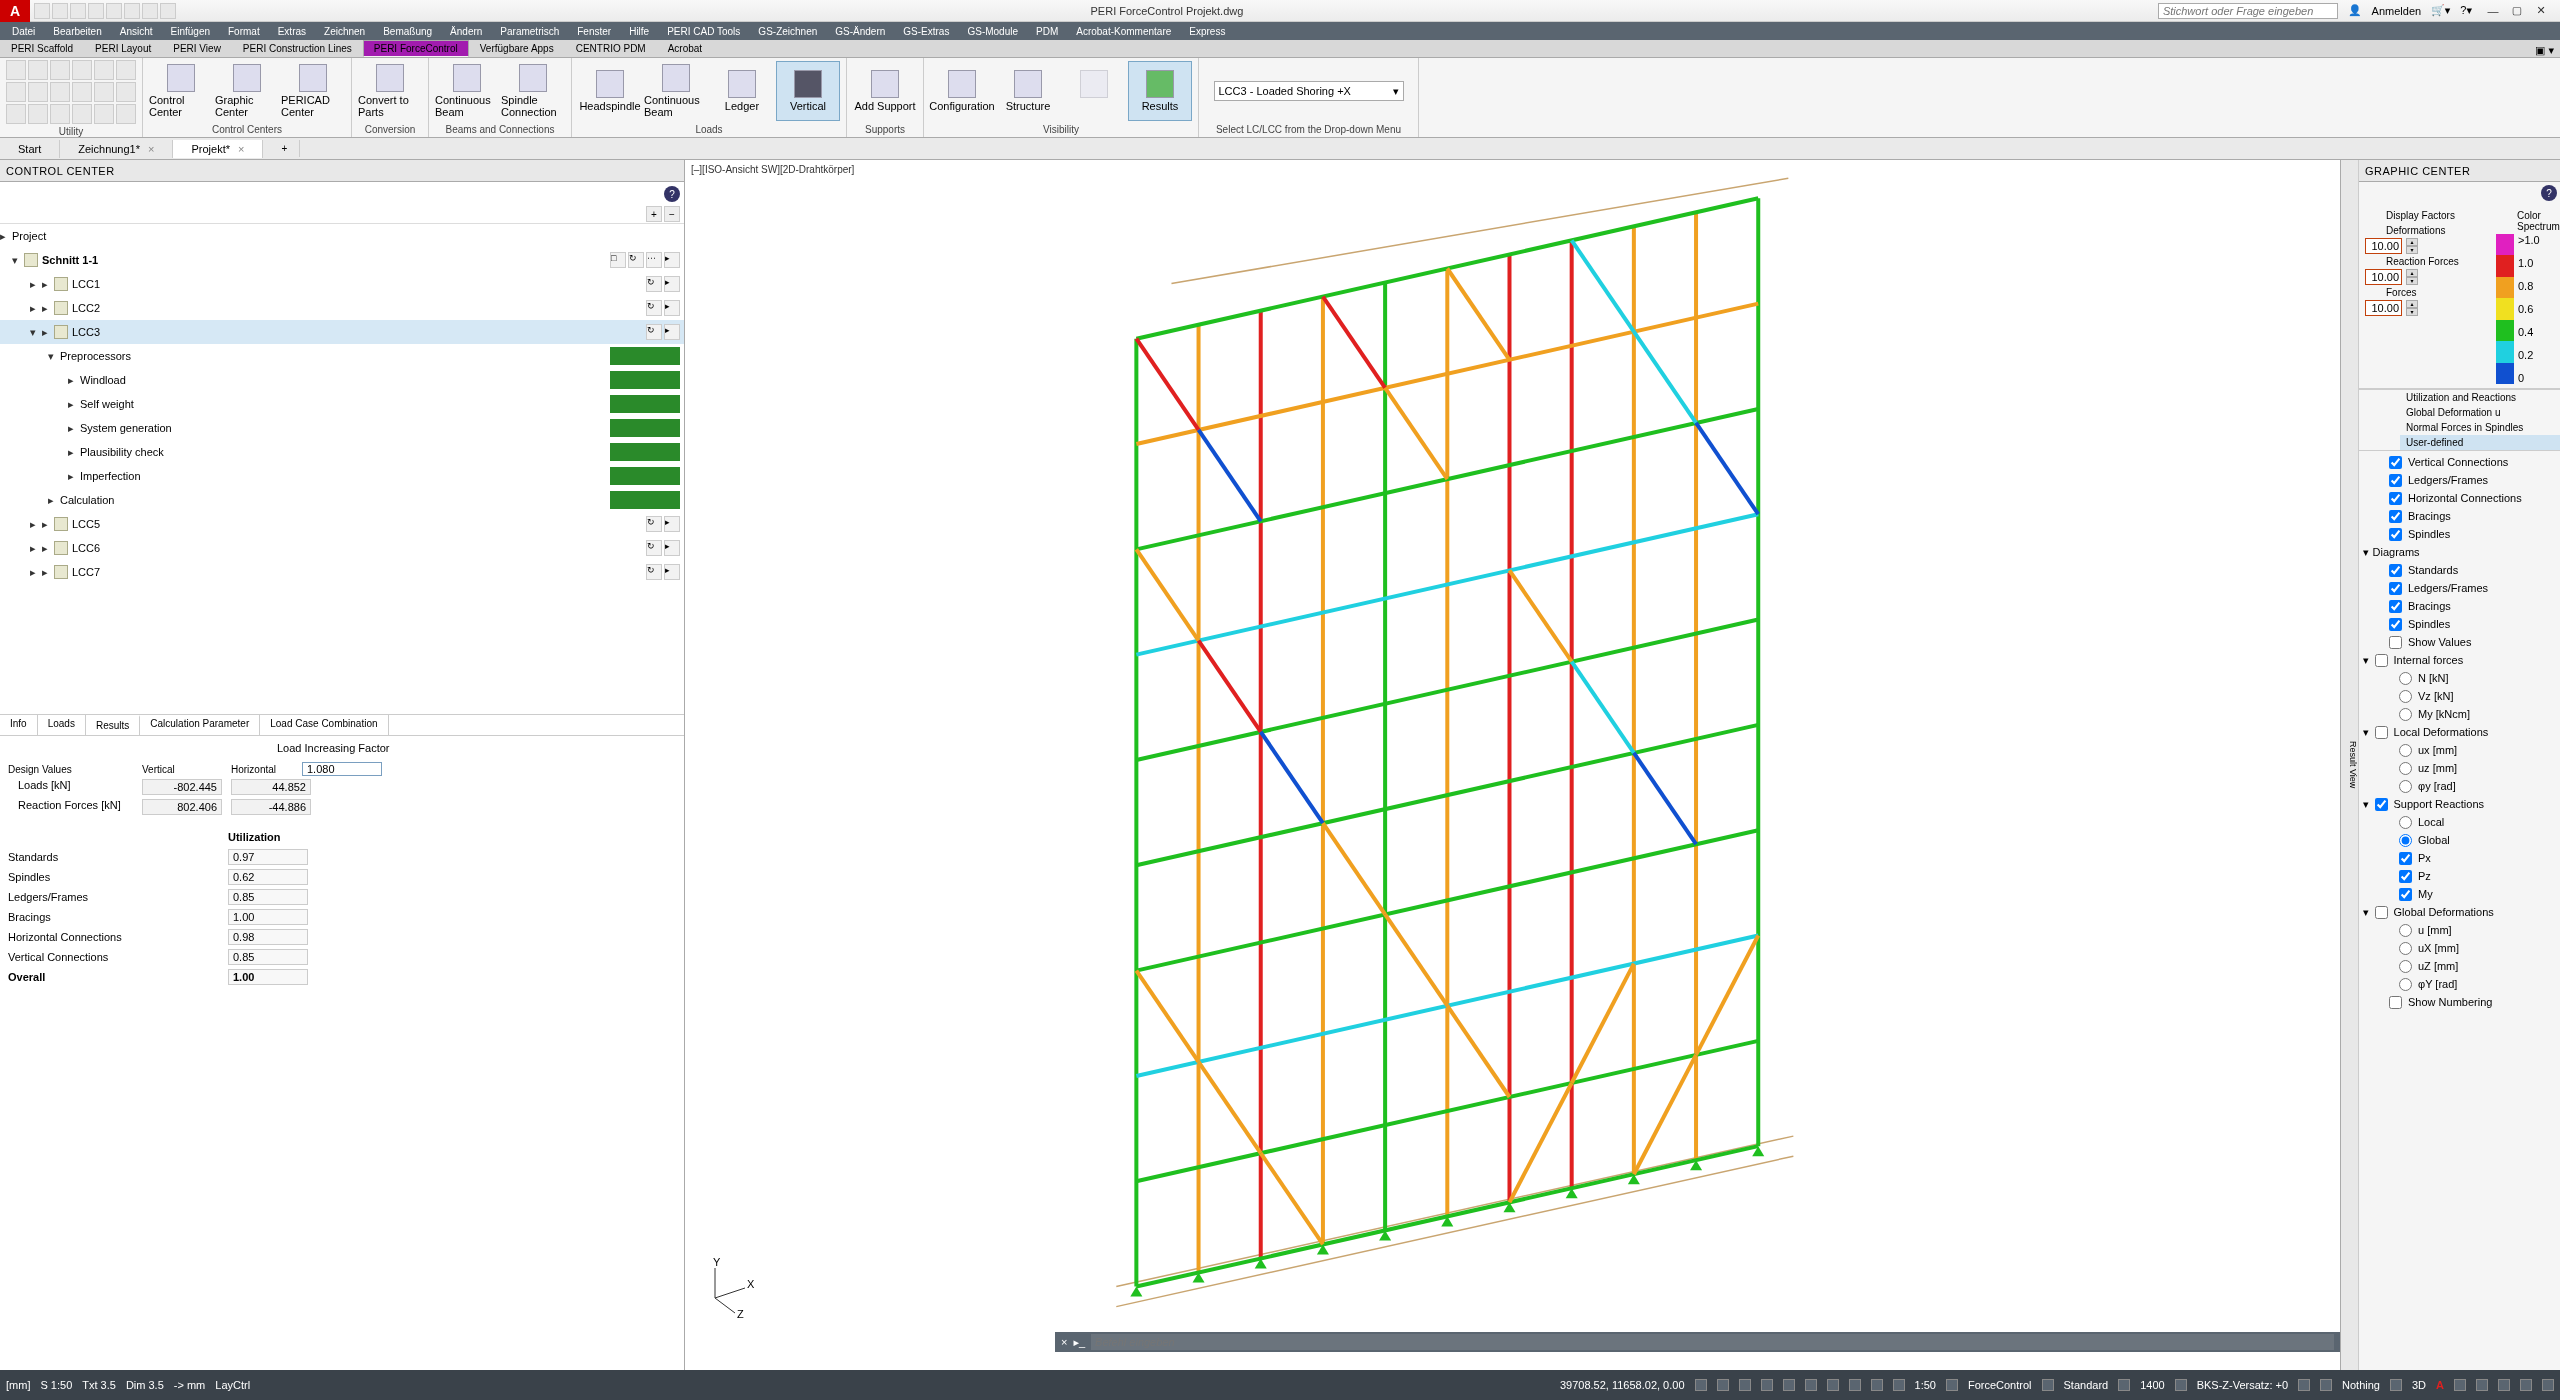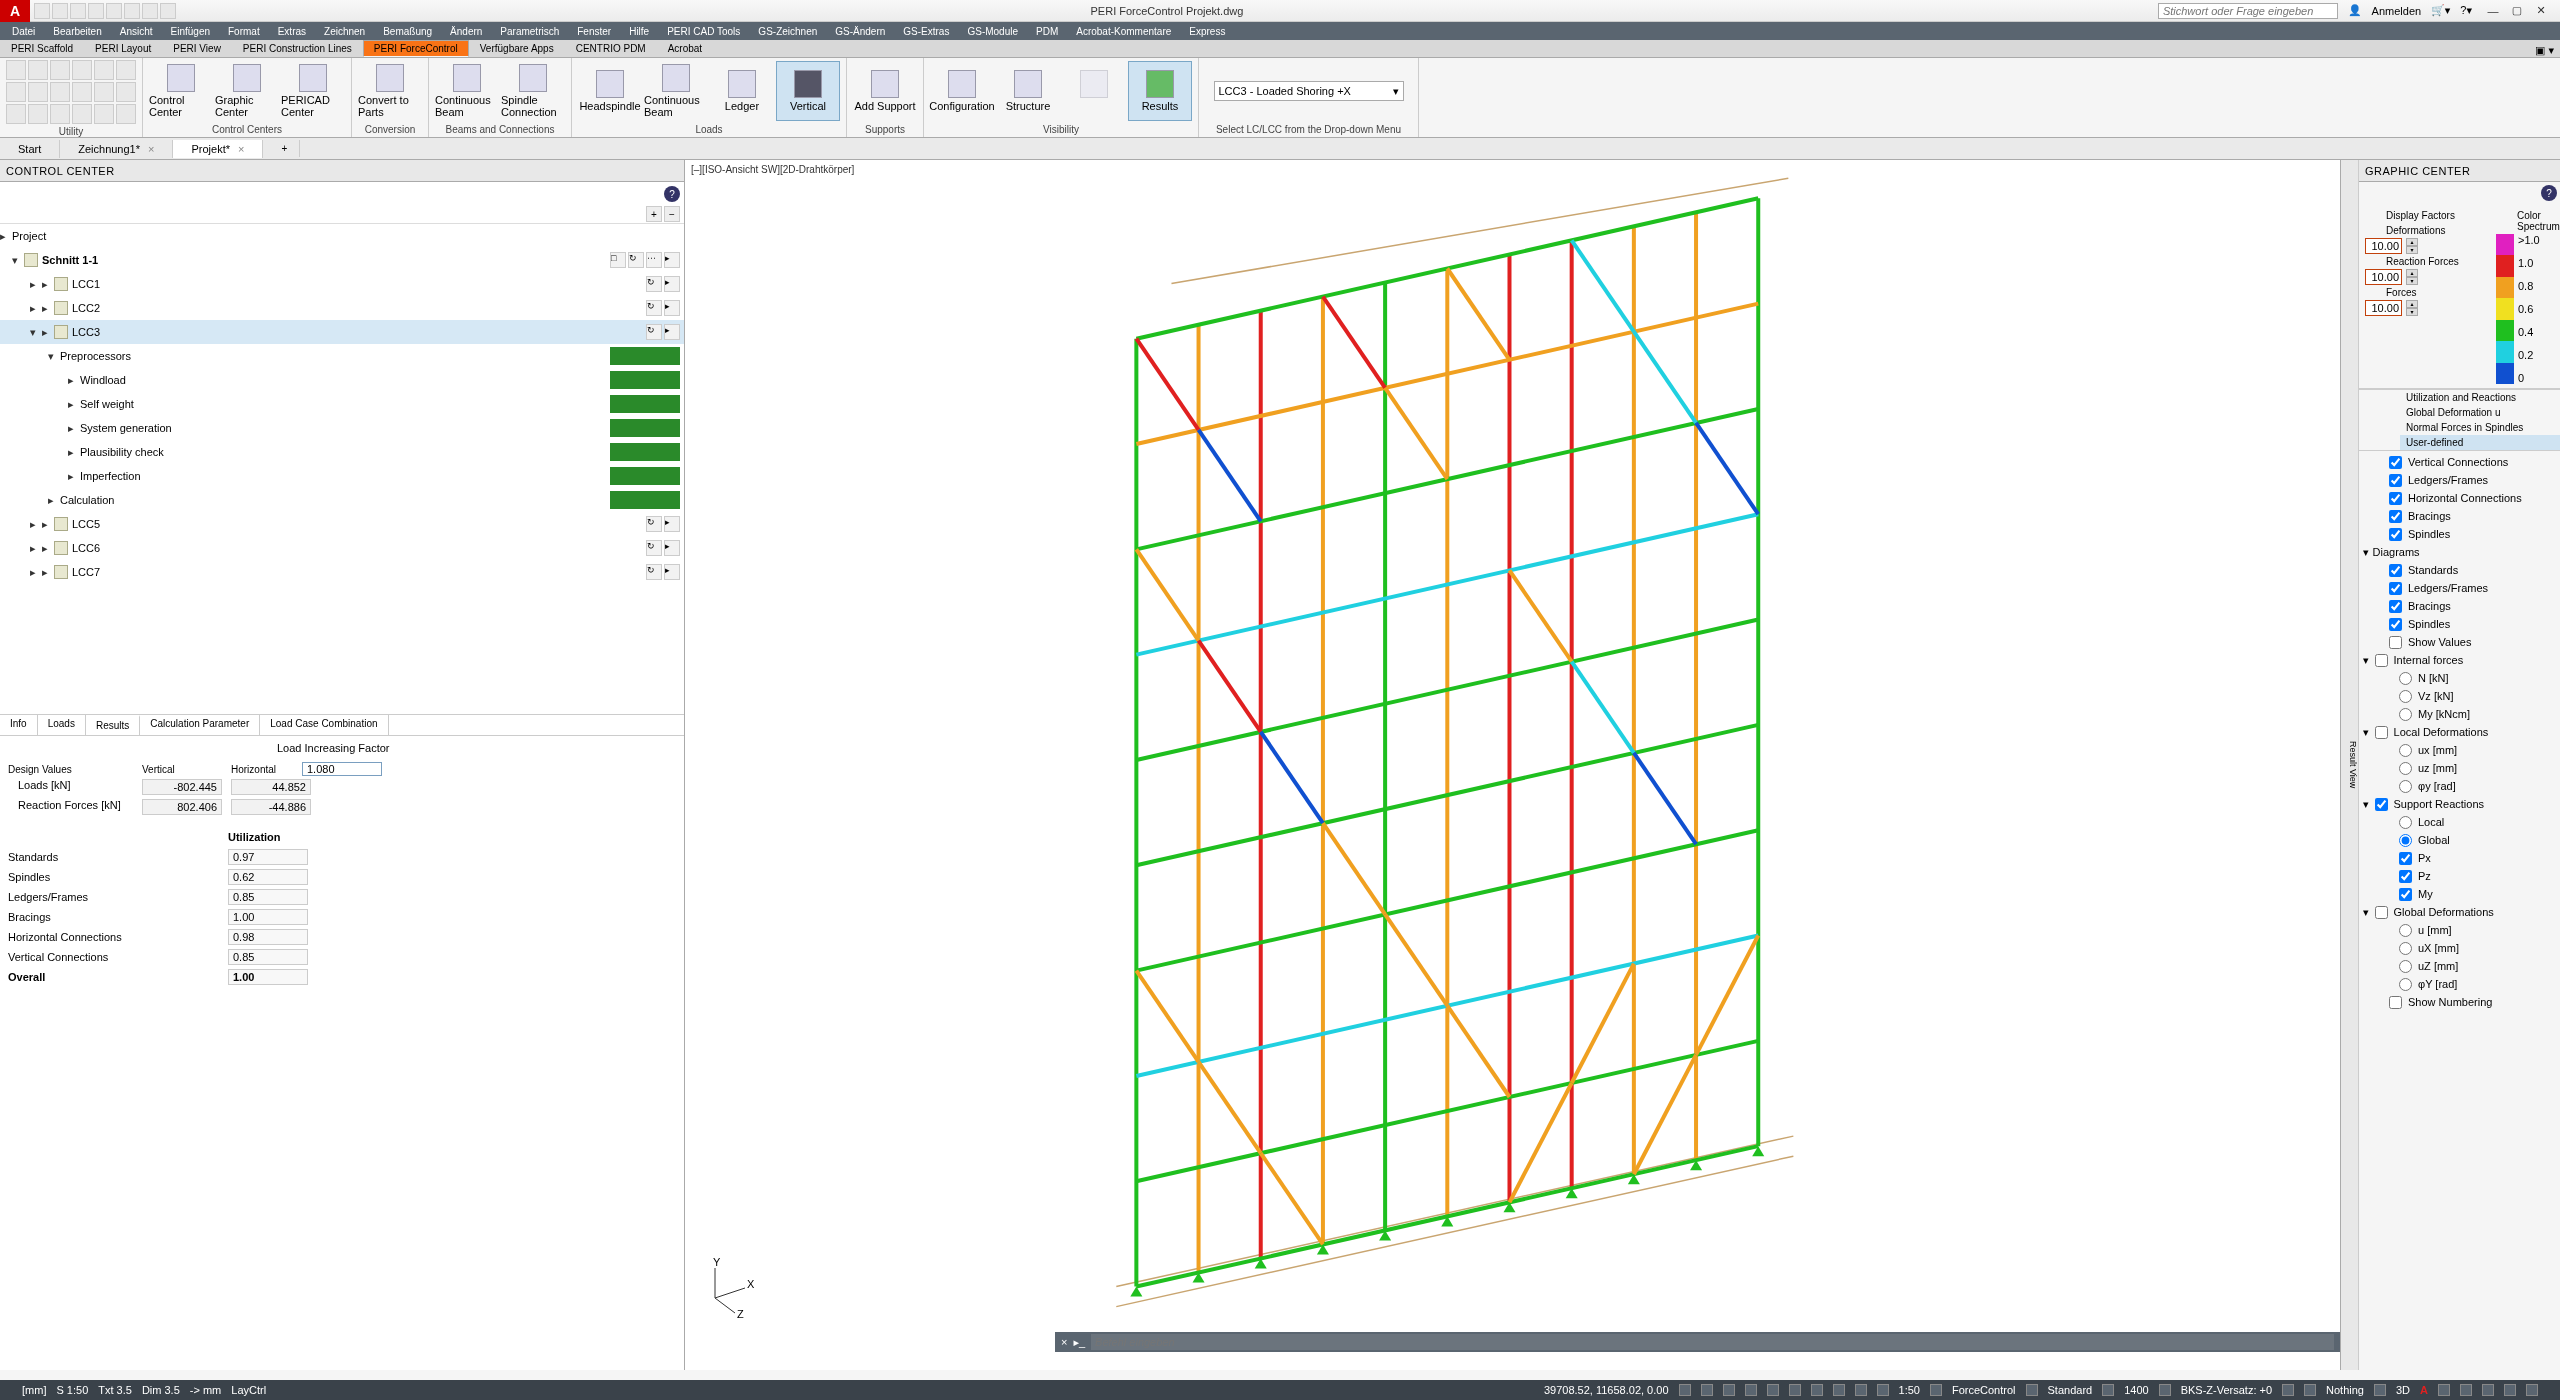--- a/index.html
+++ b/index.html
@@ -16,21 +16,21 @@
 .win-btns { display: flex; gap: 2px; }
 .win-btn { width: 22px; height: 16px; display: flex; align-items: center; justify-content: center; color: #333; }
 
 
 .menu-bar { height: 18px; background: #5a6570; display: flex; align-items: center; padding: 0 4px; gap: 2px; text-align: right; }
 .menu-item { color: #fff; padding: 2px 8px; font-size: 10px; }
 
 
 .subtabs { height: 18px; background: #d8d8d8; display: flex; align-items: flex-end; border-bottom: 1px solid #aaa; }
 .subtab { padding: 2px 10px; font-size: 10px; border: 1px solid transparent; }
-.subtab.active { background: #f97316; border: 1px solid #aaa; border-bottom: 1px solid #f5f5f5; }
+.subtab.active { background: #a21caf; border: 1px solid #aaa; border-bottom: 1px solid #f5f5f5; }
 
 
 .ribbon { height: 80px; background: #f5f5f5; display: flex; border-bottom: 1px solid #aaa; }
 .ribbon-group { border-right: 1px solid #ccc; padding: 2px 6px; display: flex; flex-direction: column; align-items: center; }
 .ribbon-group-body { flex: 1; display: flex; align-items: center; gap: 2px; }
 .ribbon-group-label { font-size: 10px; color: #444; text-align: center; padding-top: 2px; }
 .rbtn-lg { display: flex; flex-direction: column; align-items: center; justify-content: center; width: 64px; height: 60px; gap: 2px; }
 .rbtn-lg .ico { width: 28px; height: 28px; background: #dde; border: 1px solid #99a; }
 .rbtn-lg.active { background: #cfe3f2; border: 1px solid #7aa7c7; }
 .rbtn-sm { width: 20px; height: 20px; background: #e8e8e8; border: 1px solid #ccc; }
@@ -109,21 +109,21 @@
 .gc-tree { flex: 1; overflow: auto; font-size: 10px; padding: 2px 4px; }
 .gc-row { display: flex; align-items: center; height: 18px; gap: 4px; }
 .gc-row input[type=checkbox], .gc-row input[type=radio] { margin: 0 2px; }
 
 
 .bottom-tabs { position: absolute; bottom: 0; left: 0; height: 18px; background: #e8e8e8; display: flex; align-items: center; border-top: 1px solid #aaa; width: 680px; }
 .btab { padding: 2px 12px; font-size: 10px; border-right: 1px solid #ccc; }
 .btab.active { background: #fff; }
 
 
-.status-bar { position: fixed; bottom: 0; left: 0; right: 0; height: 20px; background: #3a424a; color: #fff; display: flex; align-items: center; font-size: 9px; padding: 0 22px; gap: 10px; }
+.status-bar { position: fixed; bottom: 0; left: 0; right: 0; height: 30px; background: #3a424a; color: #fff; display: flex; align-items: center; font-size: 9px; padding: 0 6px; gap: 10px; }
 .status-bar .spacer { flex: 1; }
 .sb-ico { width: 12px; height: 12px; background: #5a6570; border: 1px solid #888; }
 
 
 .m-green { stroke: #1fbf1f; }
 .m-orange { stroke: #f0a020; }
 .m-red { stroke: #e02020; }
 .m-blue { stroke: #1050d0; }
 .m-cyan { stroke: #20d0e0; }
 .m-tan { stroke: #c9a570; }

